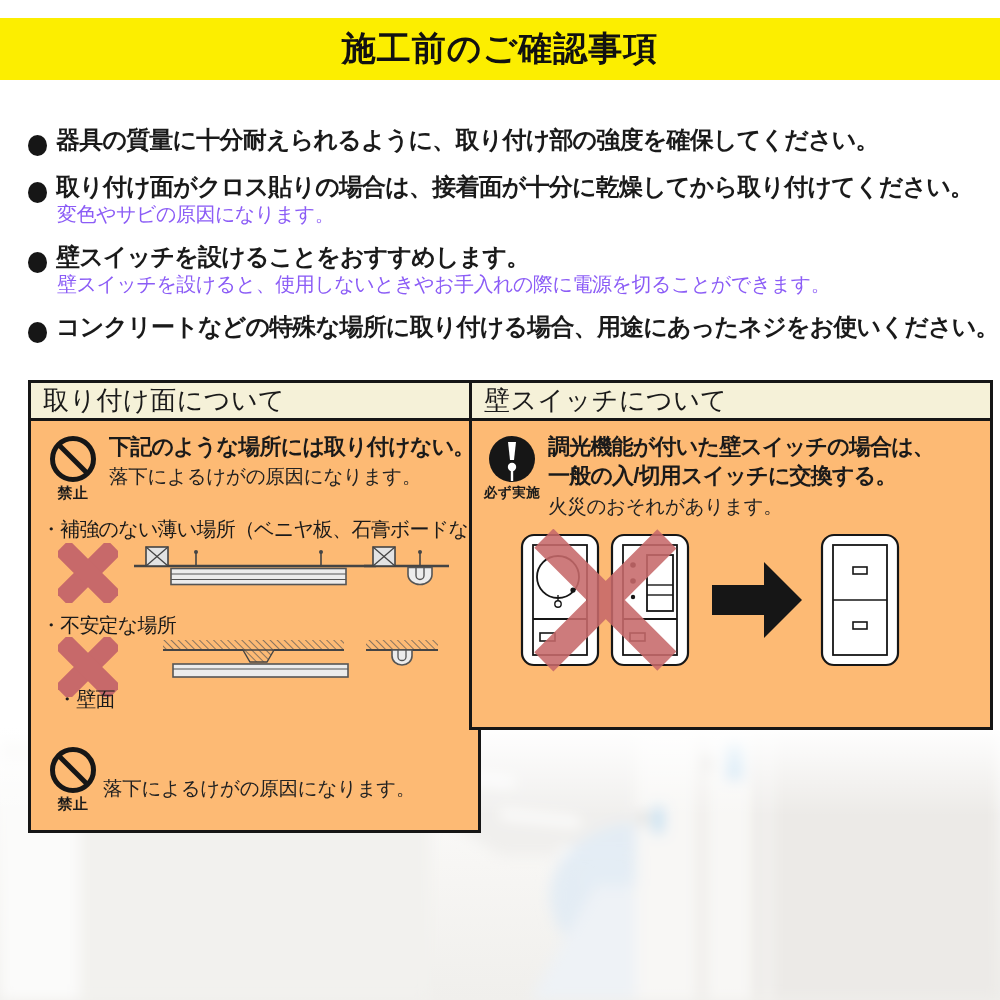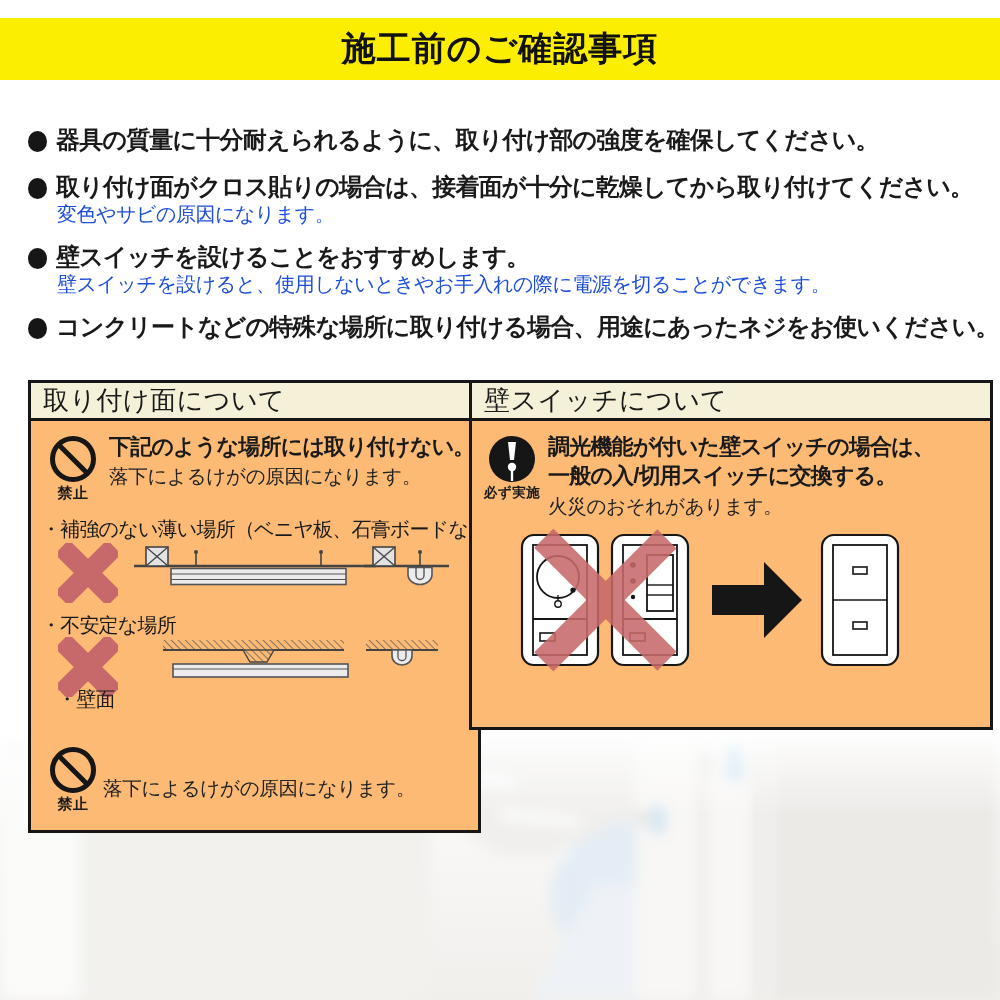--- a/index.html
+++ b/index.html
@@ -13,31 +13,31 @@
   .hallway{left:0;top:726px;width:1000px;height:274px;}
   
   .banner{
     left:0;top:18px;width:1000px;height:62px;background:#fcee00;
     display:flex;align-items:center;justify-content:center;
   }
   .banner h1{
     margin:16px;font-size:34px;font-weight:700;letter-spacing:1px;color:#111;
   }
   
-  .note{left:28px;width:965px;display:flex;align-items:center;}
+  .note{left:28px;width:965px;display:flex;align-items:flex-end;}
   .dot{
     flex:0 0 auto;width:19px;height:21px;border-radius:50%;
     background:#161616;margin:3px 9px 0 0;
   }
   .note .main{
     margin:0;font-size:24px;font-weight:700;letter-spacing:-0.8px;white-space:nowrap;
   }
   .subline{
     left:57px;width:930px;font-size:20px;letter-spacing:-0.5px;
-    color:#1d4ed8;white-space:nowrap;
+    color:#8b5cf6;white-space:nowrap;
   }
   
   .panel{
     background:#fdba74;border:3px solid #161616;box-sizing:border-box;
   }
   .panel-header{
     height:38px;background:#f5f1d8;border-bottom:3px solid #161616;
     display:flex;align-items:center;padding-left:12px;box-sizing:border-box;
   }
   .panel-header span{font-size:26px;font-weight:400;letter-spacing:0.5px;}

